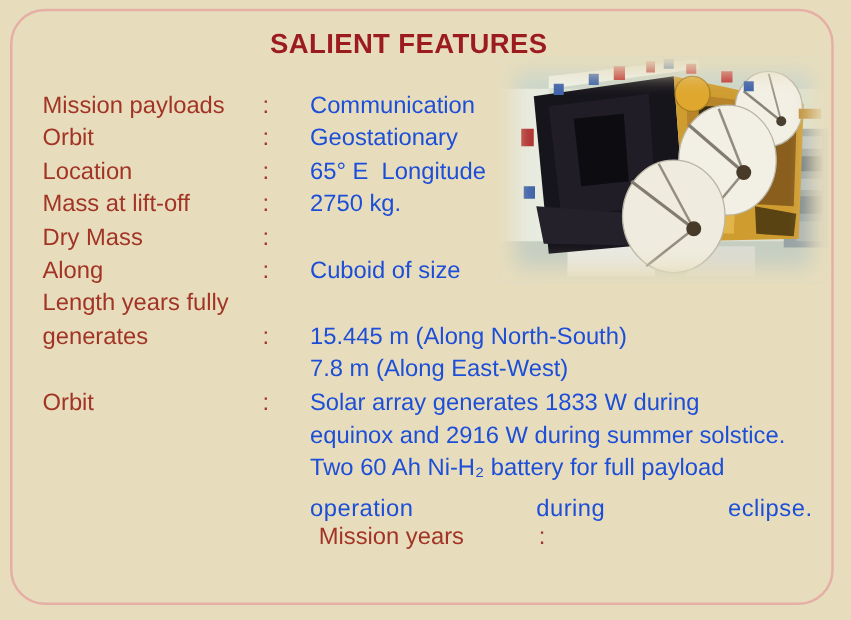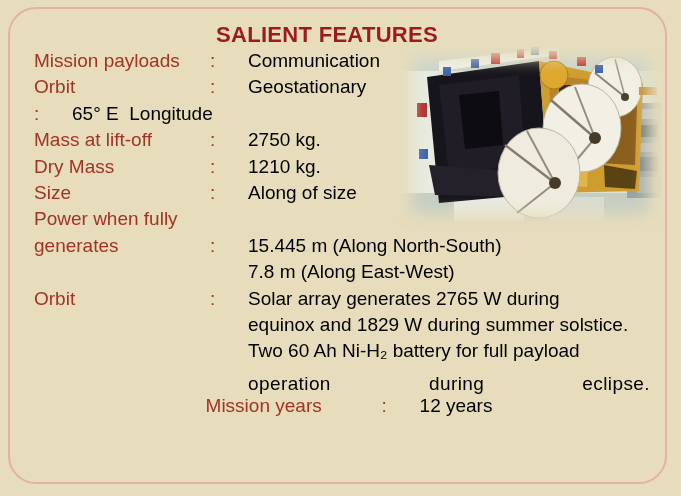--- a/index.html
+++ b/index.html
@@ -11,25 +11,25 @@
   .border-frame{
     position:absolute;left:8px;top:7px;width:659px;height:477px;
     border:2px solid #e6afa5;border-radius:28px;
     pointer-events:none;box-sizing:border-box;
   }
   .title{
     position:absolute;top:22px;left:0;width:654px;margin:0;
     text-align:center;font-size:22px;font-weight:bold;color:#9b1b1f;
     letter-spacing:0.3px;
   }
-  .rows{position:absolute;left:34px;top:48px;width:630px;}
+  .rows{position:absolute;left:34px;top:72px;width:630px;}
   .row{display:flex;align-items:flex-start;font-size:19px;line-height:26.4px;}
   .lbl{flex:none;width:176px;color:#a23425;}
   .col{flex:none;width:12px;color:#a23425;}
-  .val{flex:none;margin-left:26px;color:#000000;white-space:pre-wrap;max-width:412px;position:relative;z-index:3;}
+  .val{flex:none;margin-left:26px;color:#1d4ed8;white-space:pre-wrap;max-width:412px;position:relative;z-index:3;}
   
   .row:nth-child(13){margin-top:6px;}
   .row:nth-child(13) .val{
     width:402px;max-width:402px;white-space:normal;
     text-align:justify;text-align-last:justify;letter-spacing:0.4px;
   }
   .row:nth-child(14){line-height:22px;margin-top:-2px;justify-content:center;}
   .row:nth-child(15){margin-top:8px;}
   
   .photo{
@@ -123,73 +123,72 @@
         <span class="lbl">Mission payloads</span>
         <span class="col">:</span>
         <span class="val">Communication</span>
       </div>
       <div class="row">
         <span class="lbl">Orbit</span>
         <span class="col">:</span>
         <span class="val">Geostationary</span>
       </div>
       <div class="row">
+        <span class="lbl">Location</span>
         <span class="col">:</span>
         <span class="val">65° E  Longitude</span>
       </div>
       <div class="row">
         <span class="lbl">Mass at lift-off</span>
         <span class="col">:</span>
         <span class="val">2750 kg.</span>
       </div>
       <div class="row">
         <span class="lbl">Dry Mass</span>
         <span class="col">:</span>
-        <span class="val">1210 kg.</span>
       </div>
       <div class="row">
-        <span class="lbl">Size</span>
+        <span class="lbl">Along</span>
         <span class="col">:</span>
-        <span class="val">Along of size</span>
+        <span class="val">Cuboid of size</span>
       </div>
       <div class="row">
-        <span class="lbl">Power when fully</span>
+        <span class="lbl">Length years fully</span>
         <span class="col"></span>
         <span class="val"></span>
       </div>
       <div class="row">
         <span class="lbl">generates</span>
         <span class="col">:</span>
         <span class="val">15.445 m (Along North-South)</span>
       </div>
       <div class="row">
         <span class="lbl"></span>
         <span class="col"></span>
         <span class="val">7.8 m (Along East-West)</span>
       </div>
       <div class="row">
         <span class="lbl">Orbit</span>
         <span class="col">:</span>
-        <span class="val">Solar array generates 2765 W during</span>
+        <span class="val">Solar array generates 1833 W during</span>
       </div>
       <div class="row">
         <span class="lbl"></span>
         <span class="col"></span>
-        <span class="val">equinox and 1829 W during summer solstice.</span>
+        <span class="val">equinox and 2916 W during summer solstice.</span>
       </div>
       <div class="row">
         <span class="lbl"></span>
         <span class="col"></span>
         <span class="val">Two 60 Ah Ni-H₂ battery for full payload</span>
       </div>
       <div class="row">
         <span class="lbl"></span>
         <span class="col"></span>
         <span class="val">operation during eclipse.</span>
       </div>
       <div class="row">
         <span class="lbl">Mission years</span>
         <span class="col">:</span>
-        <span class="val">12 years</span>
       </div>
     </div>
 
 </div>
 
 </body></html>

